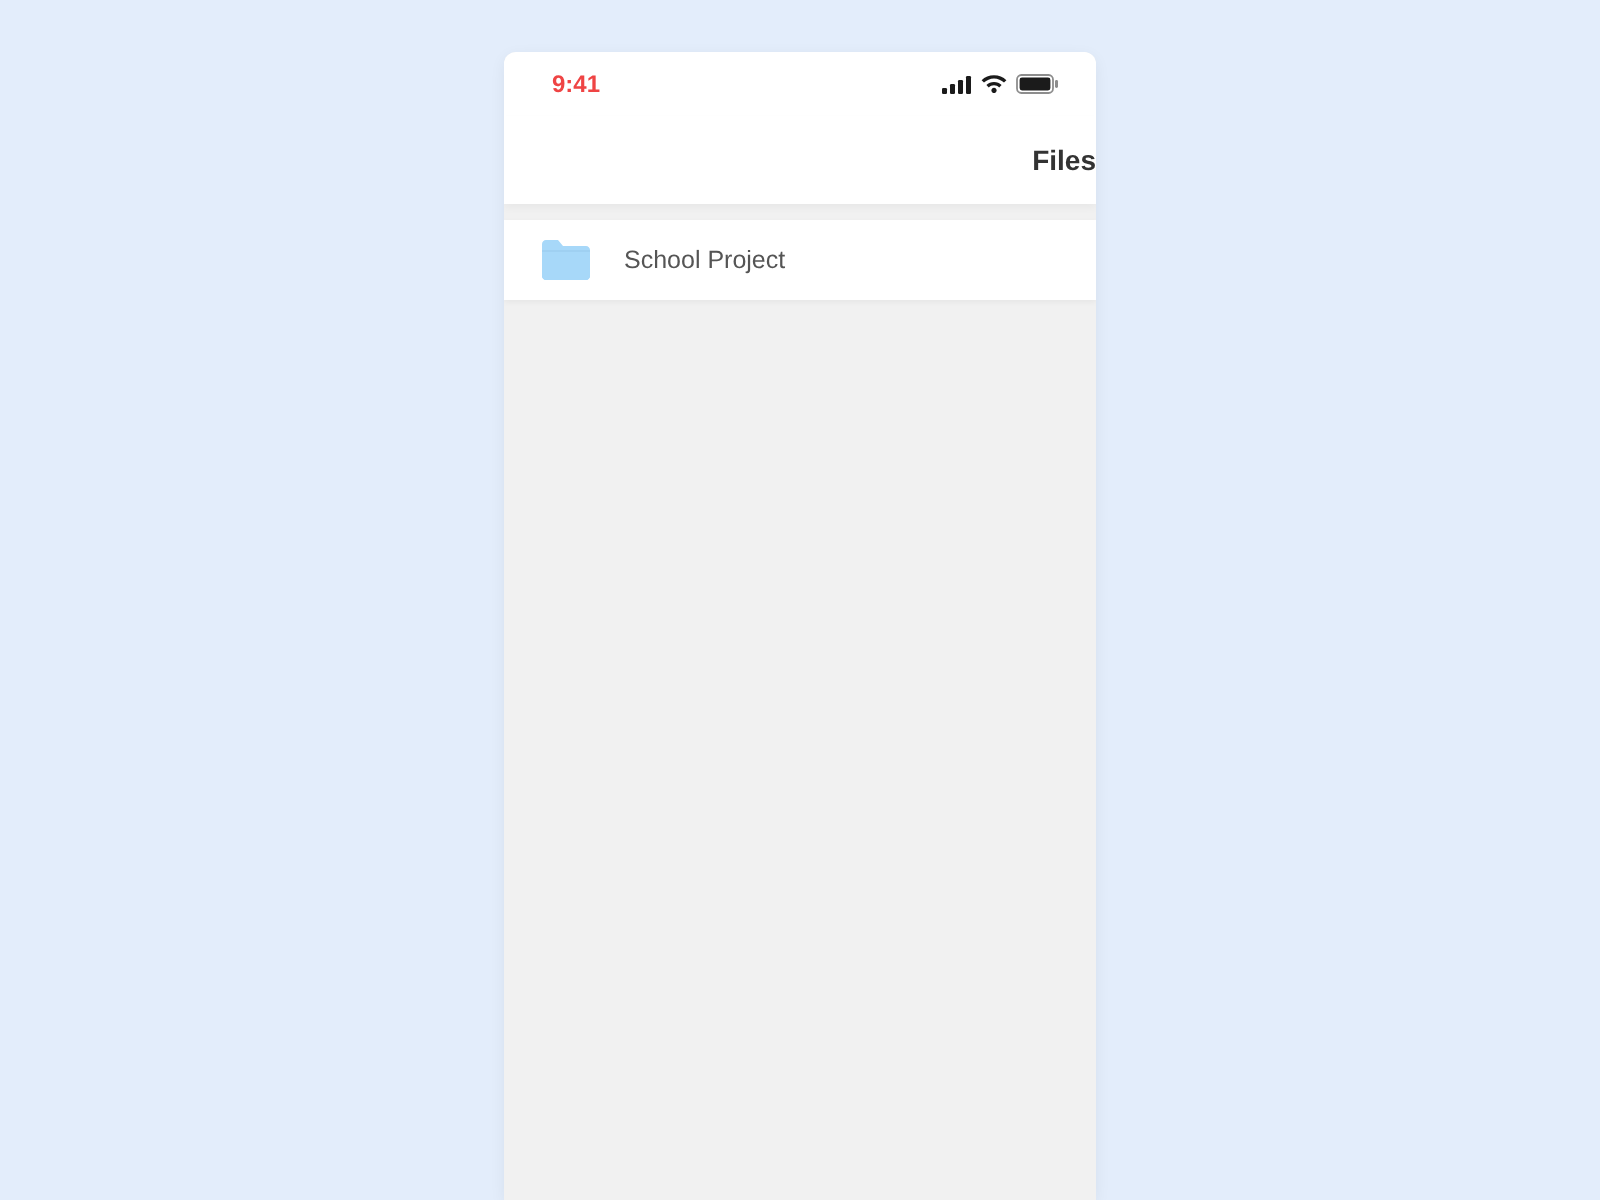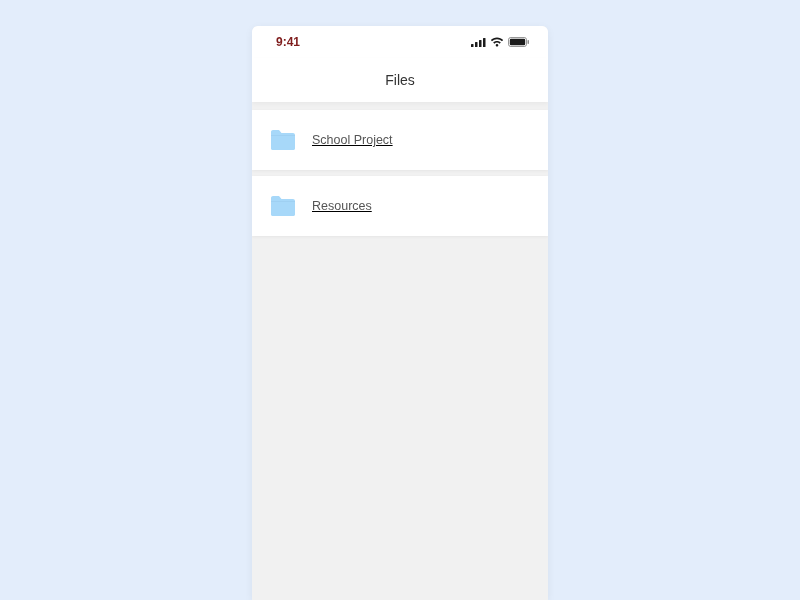--- a/index.html
+++ b/index.html
@@ -28,58 +28,57 @@
     }
     .status-bar {
       height: 32px;
       background: #ffffff;
       display: flex;
       justify-content: space-between;
       align-items: center;
       padding: 0 18px 0 24px;
       font-size: 12px;
       font-weight: 600;
-      color: #7f1d1d;
+      color: #ef4444;
     }
     .status-right {
       display: flex;
       align-items: center;
       gap: 4px;
     }
     .status-right svg {
       display: block;
     }
     .header {
       background: #ffffff;
       height: 44px;
       display: flex;
       align-items: center;
-      justify-content: center;
+      justify-content: flex-end;
       font-size: 14px;
-      font-weight: 400;
+      font-weight: 700;
       color: #333;
       box-shadow: 0 2px 4px rgba(0,0,0,0.04);
       position: relative;
     }
     .list-area {
       flex: 1;
       background: #f1f1f1;
       padding-top: 8px;
     }
     .list-item {
       background: #ffffff;
-      height: 60px;
+      height: 40px;
       display: flex;
       align-items: center;
       padding: 0 18px;
       gap: 16px;
       margin-bottom: 6px;
       box-shadow: 0 1px 3px rgba(0,0,0,0.05);
       cursor: pointer;
-      text-decoration: underline;
     }
     .folder-icon {
       width: 26px;
       height: 22px;
       position: relative;
       flex-shrink: 0;
     }
     .folder-icon svg {
       display: block;
     }
@@ -132,26 +131,16 @@
         <svg width="26" height="22" viewBox="0 0 26 22">
           <path d="M1 3 C1 1.9 1.9 1 3 1 L9 1 L11.5 4 L23 4 C24.1 4 25 4.9 25 6 L25 19 C25 20.1 24.1 21 23 21 L3 21 C1.9 21 1 20.1 1 19 Z" fill="#a7d8f9"></path>
           <path d="M1 6.5 L25 6.5 L25 19 C25 20.1 24.1 21 23 21 L3 21 C1.9 21 1 20.1 1 19 Z" fill="#a7d8f9"></path>
           <rect x="1" y="6" width="24" height="1" fill="#9bcdef" opacity="0.7"></rect>
         </svg>
       </span>
       <span class="item-label">School Project</span>
     </div>
 
 
-    <div class="list-item">
-      <span class="folder-icon">
-        <svg width="26" height="22" viewBox="0 0 26 22">
-          <path d="M1 3 C1 1.9 1.9 1 3 1 L9 1 L11.5 4 L23 4 C24.1 4 25 4.9 25 6 L25 19 C25 20.1 24.1 21 23 21 L3 21 C1.9 21 1 20.1 1 19 Z" fill="#a7d8f9"></path>
-          <path d="M1 6.5 L25 6.5 L25 19 C25 20.1 24.1 21 23 21 L3 21 C1.9 21 1 20.1 1 19 Z" fill="#a7d8f9"></path>
-          <rect x="1" y="6" width="24" height="1" fill="#9bcdef" opacity="0.7"></rect>
-        </svg>
-      </span>
-      <span class="item-label">Resources</span>
-    </div>
 
   </div>
 
 </div>
 
 </body></html>

